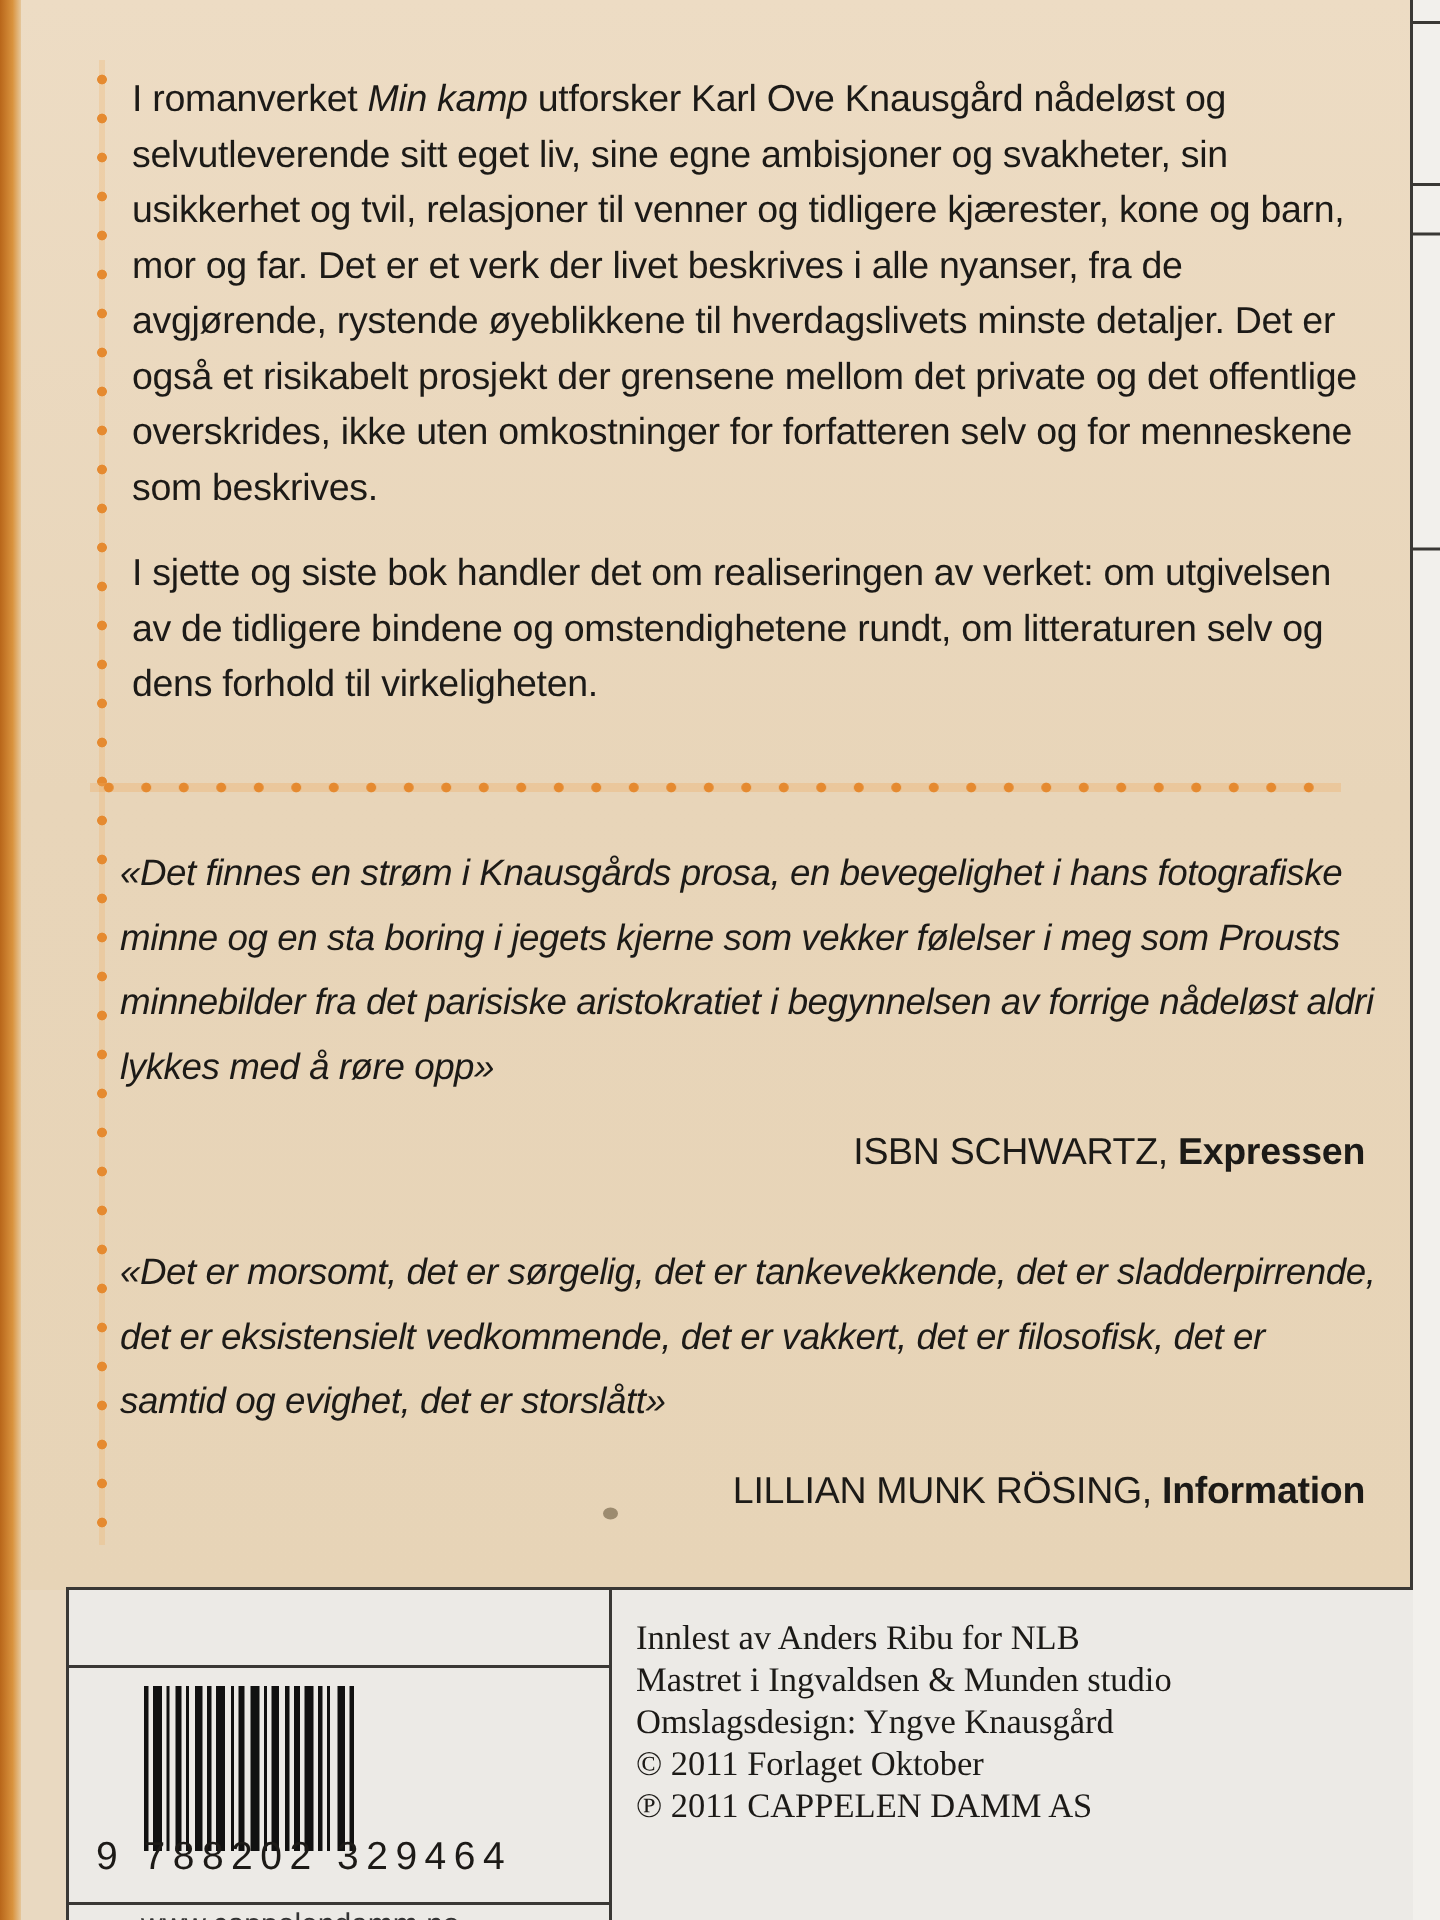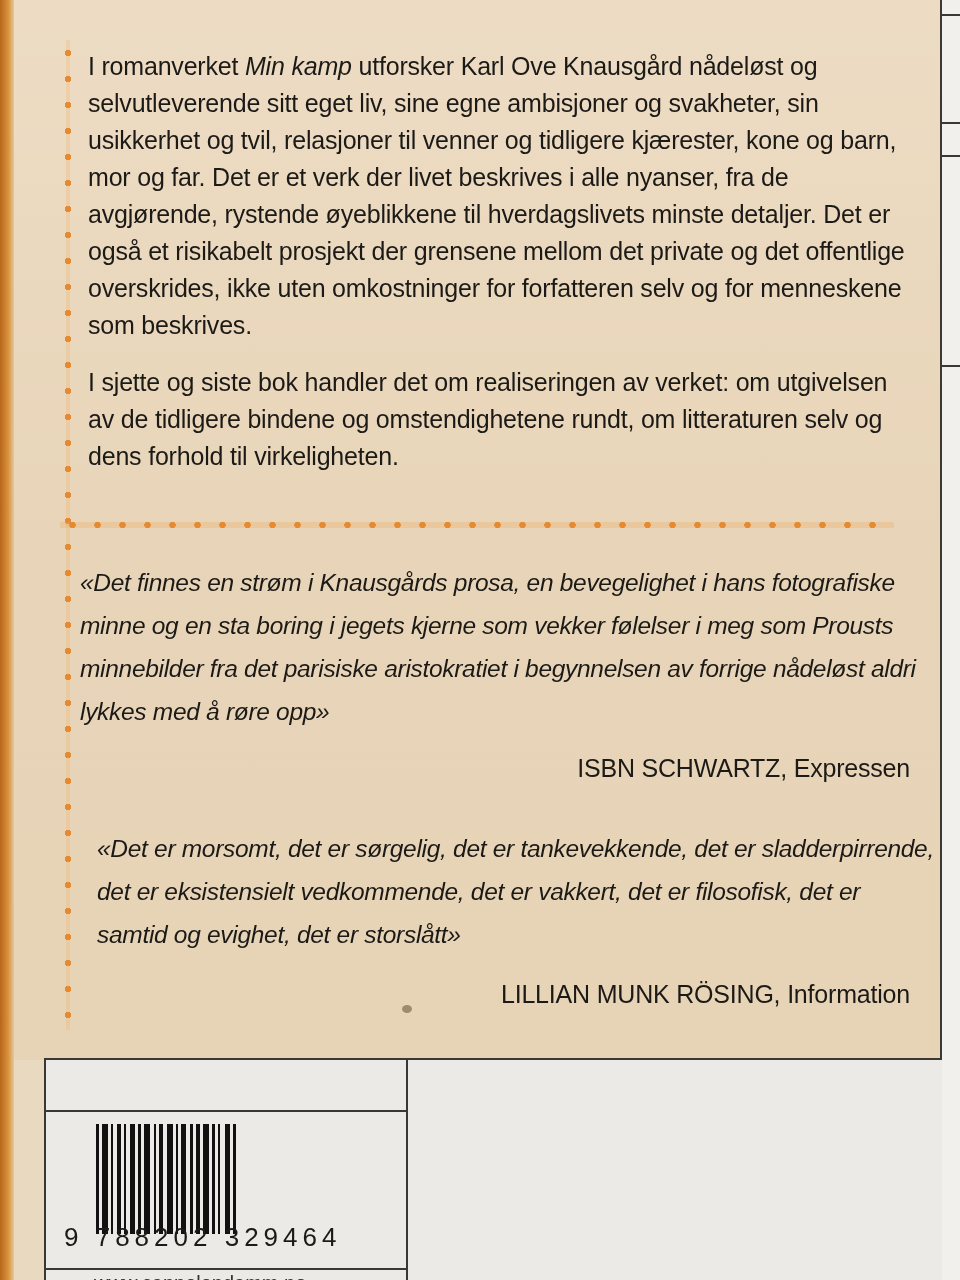--- a/index.html
+++ b/index.html
@@ -10,23 +10,23 @@
   .right-strip .tick{position:absolute;left:0;width:20px;height:2px;background:#3a3835;}
   .vdots{position:absolute;left:64px;top:40px;width:8px;height:990px;background-image:radial-gradient(circle,#e58a30 3px,transparent 3.5px);background-size:8px 26px;background-repeat:repeat-y;}
   .vline{position:absolute;left:66px;top:40px;width:4px;height:990px;background:rgba(240,170,90,0.25);}
   .hdots{position:absolute;left:60px;top:520px;width:834px;height:10px;background-image:radial-gradient(circle,#e58a30 3px,transparent 3.5px);background-size:25px 10px;background-repeat:repeat-x;}
   .hline{position:absolute;left:60px;top:522px;width:834px;height:6px;background:rgba(240,170,90,0.3);}
   .p{position:absolute;left:88px;font-size:25px;line-height:37px;letter-spacing:-0.2px;}
   .p1{top:48px;width:830px;}
   .p2{top:364px;width:830px;}
   .q{position:absolute;left:80px;font-size:24.5px;line-height:43px;font-style:italic;letter-spacing:-0.3px;width:840px;}
   .q1{top:561px;}
-  .q2{top:827px;margin-left:17px;}
+  .q2{top:827px;}
   .attr{position:absolute;right:50px;font-size:25px;letter-spacing:-0.2px;}
-  .attr b{font-weight:normal;text-align:right;}
+  .attr b{font-weight:bold;text-align:right;}
   .a1{top:754px;}
   .a2{top:980px;}
   .bottom{position:absolute;left:44px;top:1058px;width:896px;height:222px;background:#eceae6;border-top:2px solid #3a3835;border-left:2px solid #3a3835;}
   .isbn-box{position:absolute;left:0;top:0;width:360px;height:222px;border-right:2px solid #3a3835;}
   .isbn{position:absolute;left:52px;top:16px;font-size:23px;letter-spacing:-0.5px;}
   .isbn-div{position:absolute;left:0;top:50px;width:360px;height:2px;background:#3a3835;}
   .isbn-div2{position:absolute;left:0;top:208px;width:360px;height:2px;background:#3a3835;}
   .barcode{position:absolute;left:50px;top:64px;width:280px;height:110px;display:flex;align-items:flex-start;}
   .barcode span{display:block;height:100%;background:#111;}
   .bdigits{position:absolute;left:18px;top:162px;font-family:Liberation Sans, sans-serif;font-size:26px;letter-spacing:5px;}
@@ -105,13 +105,20 @@
         <span style="width: 5px; background: transparent;"></span>
         <span style="width: 5px; background: rgb(17, 17, 17);"></span>
         <span style="width: 3px; background: transparent;"></span>
         <span style="width: 3px; background: rgb(17, 17, 17);"></span>
         <span style="width: 4px; background: transparent;"></span>
       </div>
     <div class="bdigits">9 788202 329464</div>
     <div class="isbn-div2"></div>
     <div class="url">www.cappelendamm.no</div>
   </div>
+  <div class="credits">
+    <div>Innlest av Anders Ribu for NLB</div>
+    <div>Mastret i Ingvaldsen &amp; Munden studio</div>
+    <div>Omslagsdesign: Yngve Knausgård</div>
+    <div>© 2011 Forlaget Oktober</div>
+    <div>℗ 2011 CAPPELEN DAMM AS</div>
+  </div>
 </div>
 
 </body></html>

